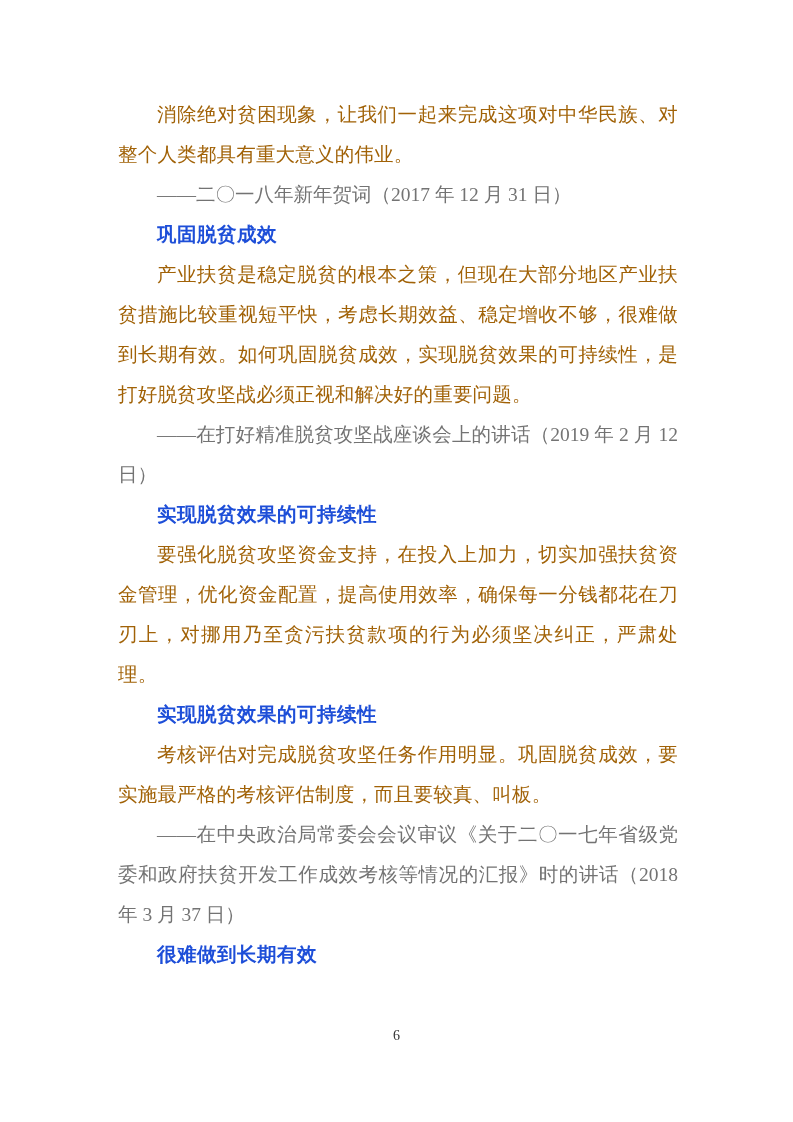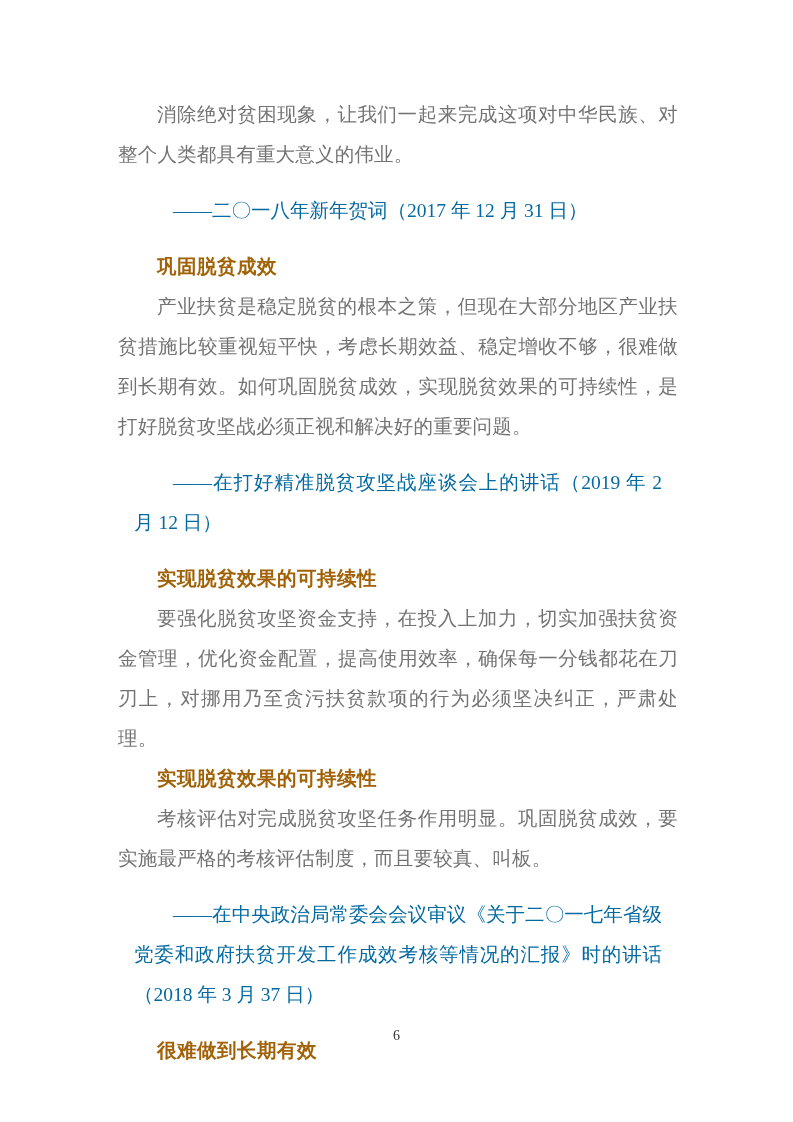--- a/index.html
+++ b/index.html
@@ -21,45 +21,45 @@
   }
   .page-inner {
     position: absolute;
     left: 118px;
     top: 95px;
     width: 560px;
   }
   .para {
     font-size: 19.5px;
     line-height: 40px;
-    color: #737373;
+    color: #a16207;
     margin: 0;
     text-align: justify;
     text-justify: inter-ideograph;
     letter-spacing: 0.2px;
     font-family: "Liberation Serif", "DejaVu Serif", serif;
   }
   .indent {
     text-indent: 2em;
   }
   .heading {
     font-size: 19.5px;
     line-height: 40px;
-    color: #a16207;
+    color: #1d4ed8;
     margin: 0;
     font-weight: bold;
     text-indent: 2em;
     letter-spacing: 0.5px;
     font-family: "Liberation Serif", "DejaVu Serif", serif;
   }
   .source {
     font-size: 19.5px;
     line-height: 40px;
-    color: #0369a1;
-    margin: 16px;
+    color: #737373;
+    margin: 0;
     text-indent: 2em;
     text-align: justify;
     text-justify: inter-ideograph;
     font-family: "Liberation Serif", "DejaVu Serif", serif;
   }
   .page-number {
     position: absolute;
     left: 0;
     right: 0;
     top: 1028px;

